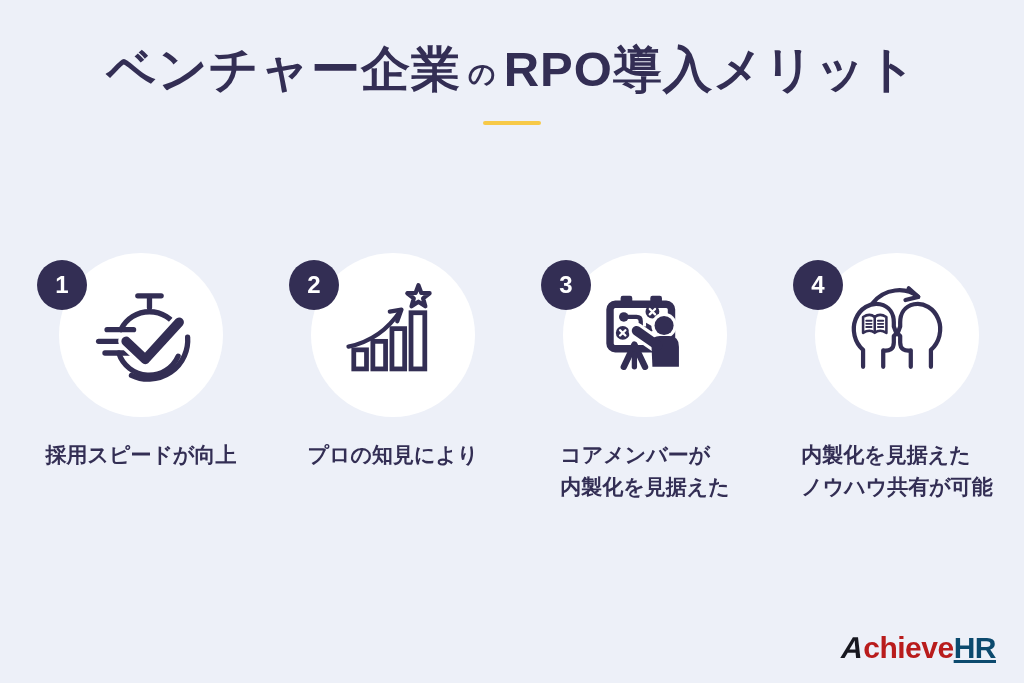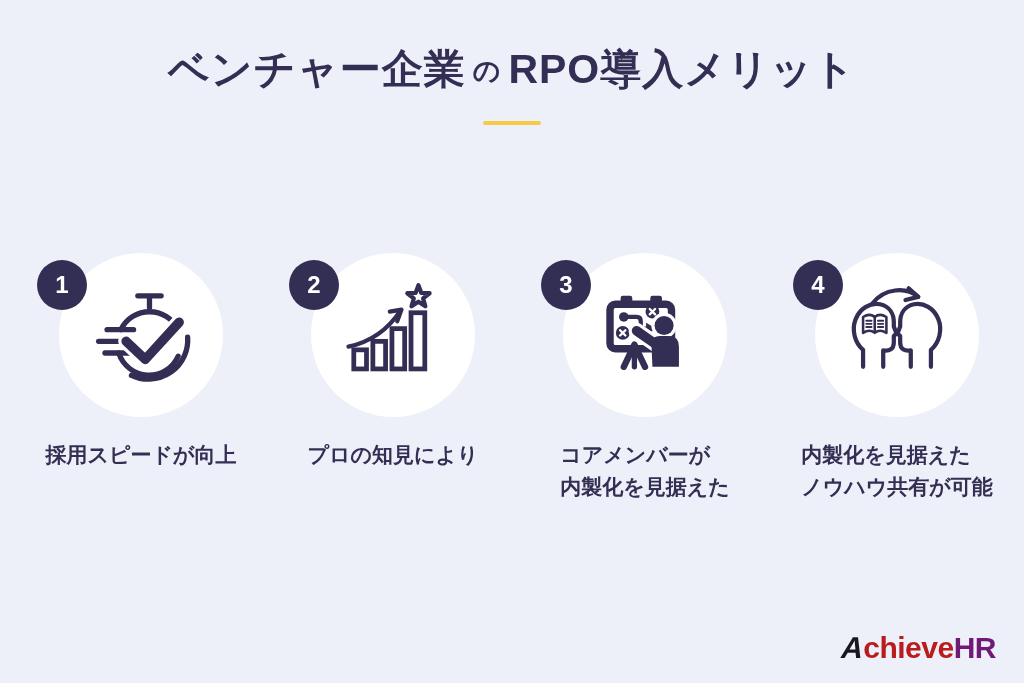--- a/index.html
+++ b/index.html
@@ -15,21 +15,21 @@
   }
   
   .title-row {
     position:absolute; top:40px; left:0; right:0;
     text-align:center;
     font-weight:800;
     letter-spacing:1px;
     line-height:58px;
     white-space:nowrap;
   }
-  .t-big   { font-size:41px; }
+  .t-big   { font-size:49px; }
   .t-small { font-size:27px; margin:0 7px; position:relative; top:-3px; }
   .divider {
     position:absolute; top:121px; left:50%;
     width:58px; height:4px; margin-left:-29px;
     background:#f7c948; border-radius:2px;
   }
   
   .items {
     position:absolute; top:253px; left:0; right:0;
     display:flex; justify-content:center;
@@ -58,21 +58,21 @@
     white-space:nowrap;
   }
   
   .logo {
     position:absolute; right:28px; bottom:18px;
     font-size:30px; font-weight:800; letter-spacing:-0.5px;
     white-space:nowrap;
   }
   .logo-a { display:inline-block; transform:skewX(-14deg); color:#17171f; }
   .logo-rest { color:#b91c1c; }
-  .logo-hr { color:#701a75; }
+  .logo-hr { color:#0c4a6e;text-decoration:underline; }
 </style>
 </head>
 <body>
 
 <div class="canvas">
 
   <div class="title-row">
     <span class="t-big">ベンチャー企業</span><span class="t-small">の</span><span class="t-big">RPO導入メリット</span>
   </div>
   <div class="divider"></div>

